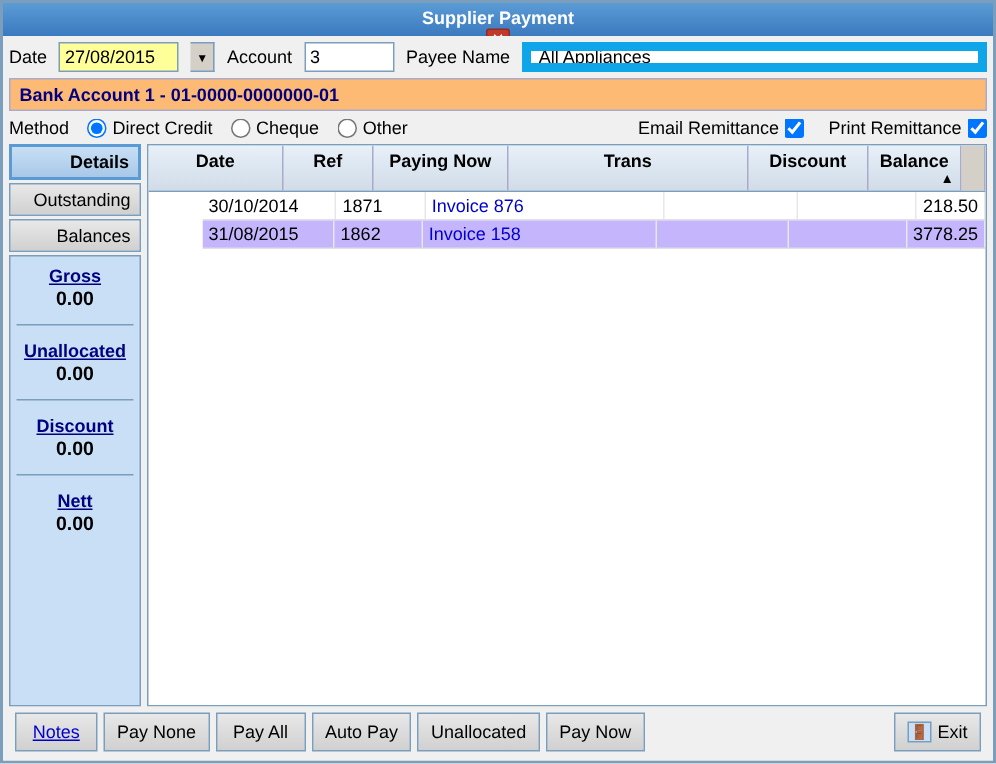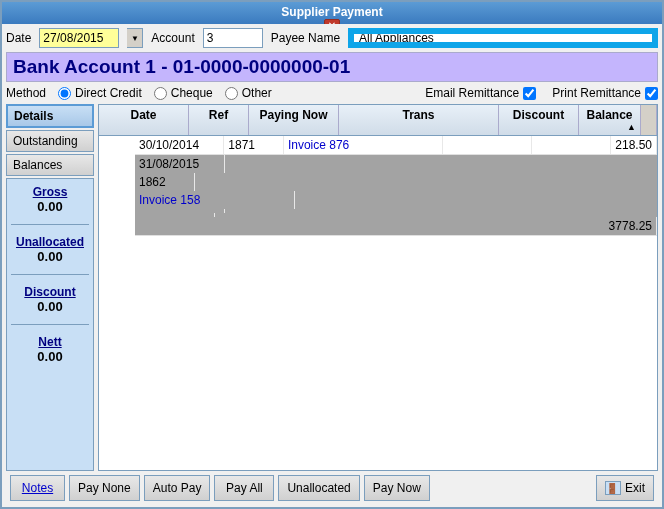--- a/index.html
+++ b/index.html
@@ -94,25 +94,25 @@
     }
     .payee-input {
       border: 6px solid #0ea5e9;
       padding: 1px 5px;
       flex: 1;
       font-size: 12px;
       height: 20px;
       background: white;
     }
     .bank-account-bar {
-      background: #c4b5fd;
+      background: #fdba74;
       border: 1px solid #aac;
       padding: 3px 6px;
       font-weight: bold;
-      font-size: 19px;
+      font-size: 12px;
       color: #000080;
       margin-bottom: 4px;
     }
     .method-row {
       display: flex;
       align-items: center;
       margin-bottom: 4px;
       justify-content: space-between;
     }
     .method-left {
@@ -153,21 +153,21 @@
       display: flex;
       flex-direction: column;
       gap: 0;
     }
     .tab-btn {
       background: linear-gradient(to bottom, #e8e8e8, #d0d0d0);
       border: 1px solid #7b9ebd;
       padding: 3px 6px;
       font-size: 12px;
       cursor: pointer;
-      text-align: left;
+      text-align: right;
       margin-bottom: 2px;
     }
     .tab-btn.active {
       background: linear-gradient(to bottom, #c8dff5, #a8c8e8);
       border: 2px solid #5b9bd5;
       font-weight: bold;
     }
     .stats-panel {
       background: #c8dff5;
       border: 1px solid #7b9ebd;
@@ -228,22 +228,21 @@
       overflow-y: auto;
     }
     .table-row {
       display: flex;
       border-bottom: 1px solid #e0e0e0;
     }
     .table-row:nth-child(even) {
       background: #f8f8f8;
     }
     .table-row.highlight {
-      background: #a3a3a3;
-      flex-direction: column;
+      background: #c4b5fd;
     }
     .td {
       padding: 2px 4px;
       font-size: 12px;
       border-right: 1px solid #e8e8e8;
     }
     .td-date { width: 90px; }
     .td-ref { width: 60px; }
     .td-trans { width: 160px; color: #0000cc; }
     .td-paying { width: 90px; }
@@ -423,22 +422,22 @@
               <div class="td td-balance">3778.25</div>
             </div>
           </div>
         </div>
       </div>
     </div>
 
     <div class="bottom-bar">
       <button class="bottom-btn notes-btn">Notes</button>
       <button class="bottom-btn">Pay None</button>
+      <button class="bottom-btn">Pay All</button>
       <button class="bottom-btn">Auto Pay</button>
-      <button class="bottom-btn">Pay All</button>
       <button class="bottom-btn">Unallocated</button>
       <button class="bottom-btn">Pay Now</button>
       <button class="exit-btn">
         <span class="exit-icon">🚪</span>
         <span>Exit</span>
       </button>
     </div>
   </div>
 </div>
 

